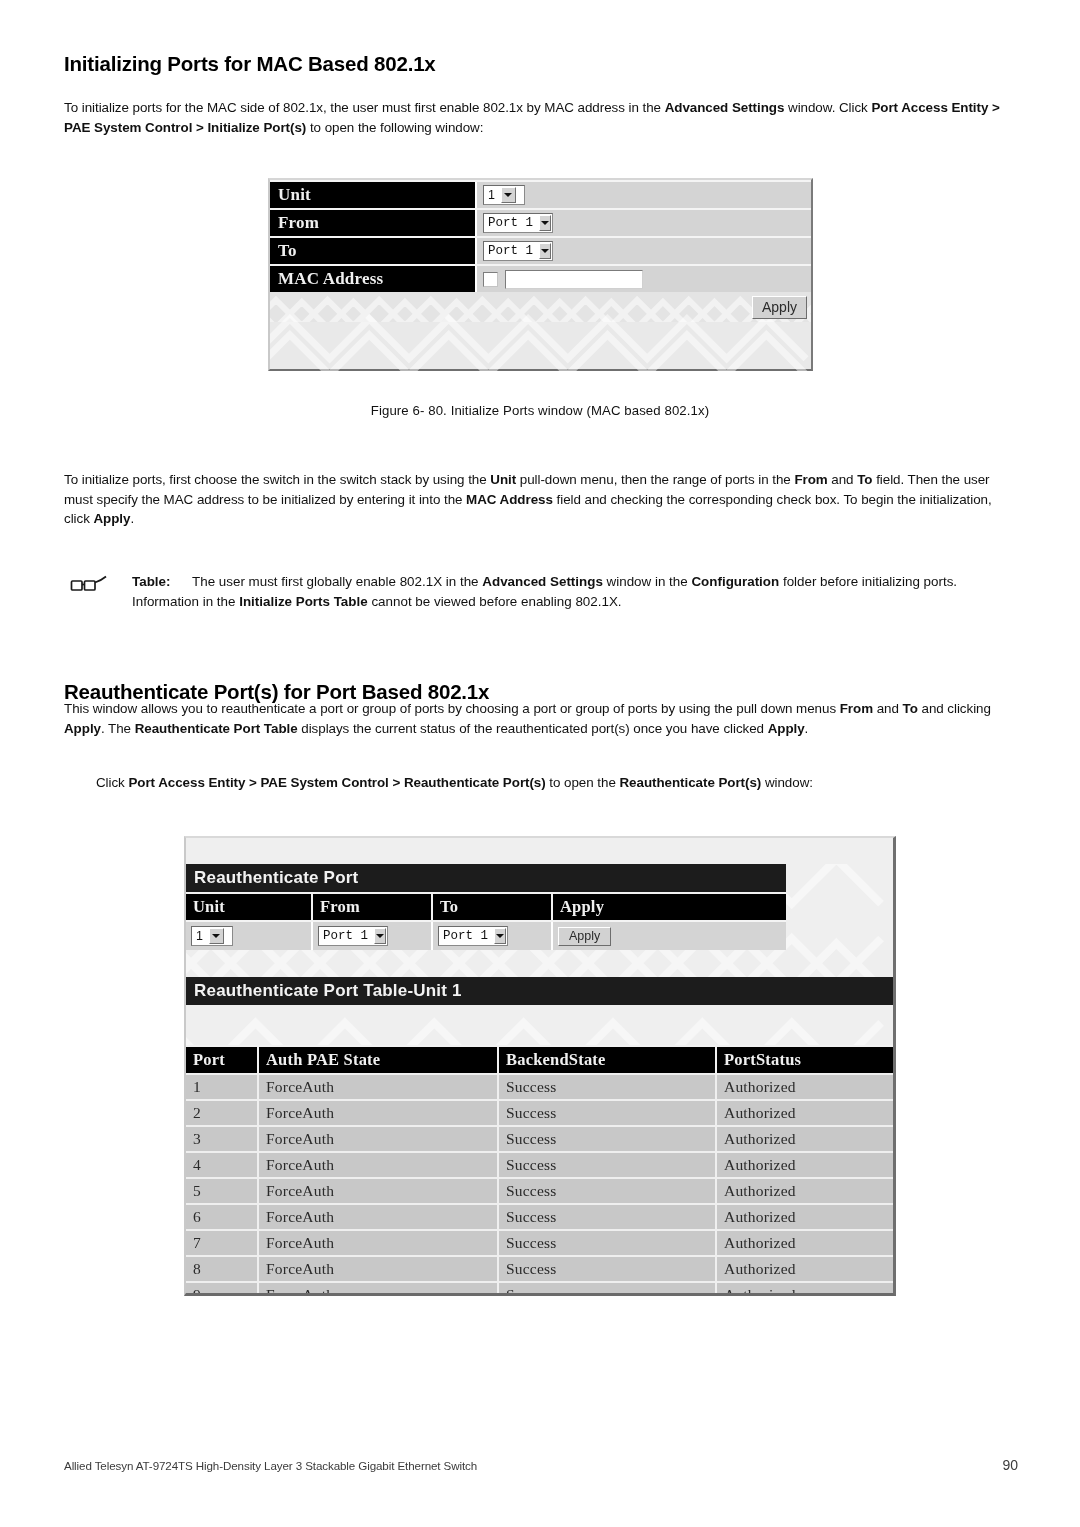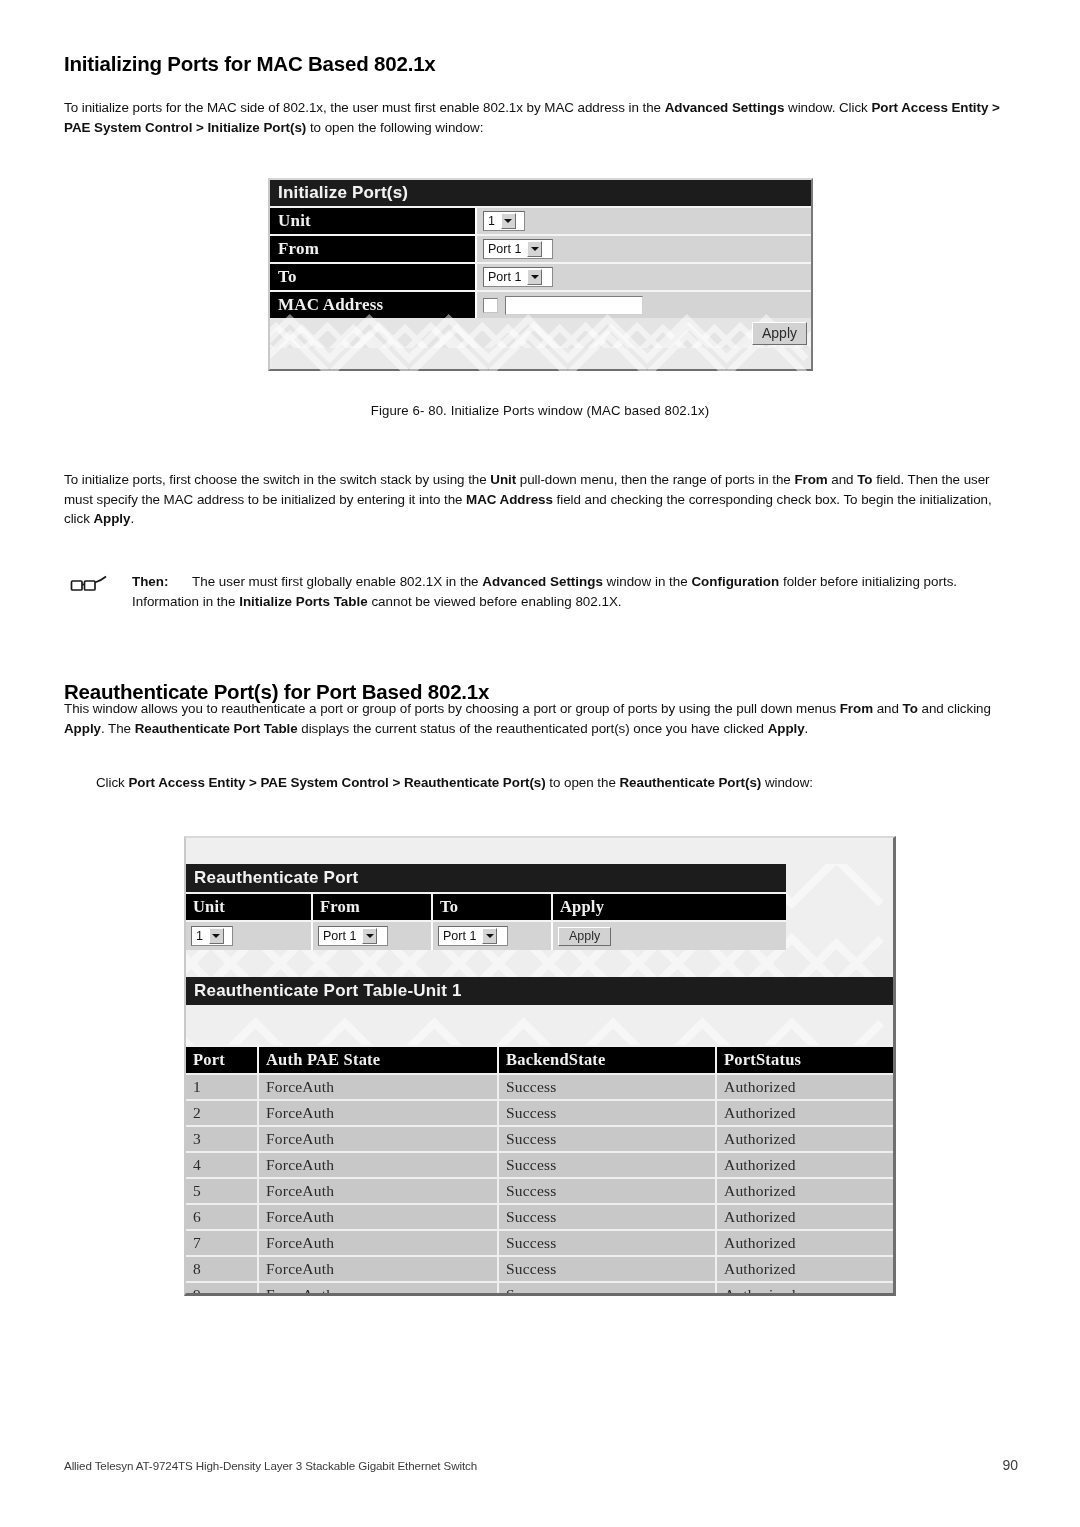--- a/index.html
+++ b/index.html
@@ -153,21 +153,21 @@
     align-items: center;
     justify-content: center;
   }
   .arrowbtn .tri {
     width: 0; height: 0;
     border-left: 4px solid transparent;
     border-right: 4px solid transparent;
     border-top: 4px solid #111;
   }
   .sel.w-unit { width: 42px; }
-  .sel.w-port { width: 70px; }
+  .sel.w-port { width: 70px; font-family: Liberation Mono, monospace; }
 
   .chk {
     width: 15px;
     height: 15px;
     background: #ffffff;
     border: 1px solid #7d7d7d;
     border-right-color: #c4c4c4;
     border-bottom-color: #c4c4c4;
     margin-right: 7px;
     flex: 0 0 auto;
@@ -357,21 +357,20 @@
 
   <div class="shot shot1">
     <div class="shot1-inner">
       <svg class="wm" viewBox="0 0 545 193" preserveAspectRatio="none">
         <g fill="none" stroke="#ffffff" stroke-width="7" opacity="0.9">
           <path d="M-20 180 l40 -40 l40 40 l40 -40 l40 40 l40 -40 l40 40 l40 -40 l40 40 l40 -40 l40 40 l40 -40 l40 40 l40 -40 l40 40"></path>
           <path d="M-20 196 l40 -40 l40 40 l40 -40 l40 40 l40 -40 l40 40 l40 -40 l40 40 l40 -40 l40 40 l40 -40 l40 40 l40 -40 l40 40"></path>
         </g>
       </svg>
 
-      <div class="titlebar">Initialize Port(s)</div>
 
       <div class="frow">
         <div class="flabel">Unit</div>
         <div class="fvalue">
           <div class="sel w-unit">
             <span class="selval">1</span>
             <span class="arrowbtn">
                 <span class="tri"></span>
               </span>
           </div>
@@ -429,21 +428,21 @@
   <div class="note-wrap" style="top:572px">
     <svg class="note-icon" viewBox="0 0 38 22">
       <g fill="none" stroke="#1a1a1a" stroke-width="1.7">
         <rect x="1.5" y="7" width="10.5" height="9" rx="1"></rect>
         <rect x="14.5" y="7" width="10.5" height="9" rx="1"></rect>
         <path d="M12 10.5 L14.5 10.5"></path>
         <path d="M25 8.5 C29 7.2 32.5 5.4 36 2.5"></path>
       </g>
     </svg>
     <div class="note-body">
-      <span class="note-label">Then:</span><span><span>The user must first globally enable 802.1X in the </span><b>Advanced Settings</b><span> window in the </span><b>Configuration</b><span> folder before initializing ports. Information in the </span><b>Initialize Ports Table</b><span> cannot be viewed before enabling 802.1X.</span></span>
+      <span class="note-label">Table:</span><span><span>The user must first globally enable 802.1X in the </span><b>Advanced Settings</b><span> window in the </span><b>Configuration</b><span> folder before initializing ports. Information in the </span><b>Initialize Ports Table</b><span> cannot be viewed before enabling 802.1X.</span></span>
     </div>
   </div>
 
   <div class="h1" style="top:680px">Reauthenticate Port(s) for Port Based 802.1x</div>
 
   <div class="para" style="top:699px"><span>This window allows you to reauthenticate a port or group of ports by choosing a port or group of ports by using the pull down menus </span><b>From</b><span> and </span><b>To</b><span> and clicking </span><b>Apply</b><span>. The </span><b>Reauthenticate Port Table</b><span> displays the current status of the reauthenticated port(s) once you have clicked </span><b>Apply</b><span>.</span></div>
 
   <div class="para" style="left:96px; width:924px; top:773px"><span>Click </span><b>Port Access Entity &gt; PAE System Control &gt; Reauthenticate Port(s)</b><span> to open the </span><b>Reauthenticate Port(s)</b><span> window:</span></div>
 
   <div class="shot shot2">

